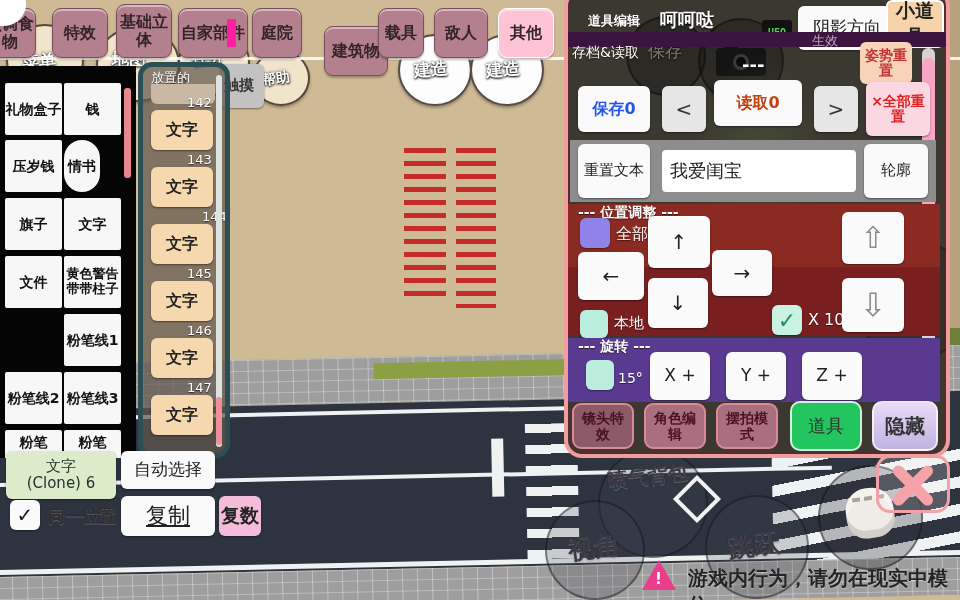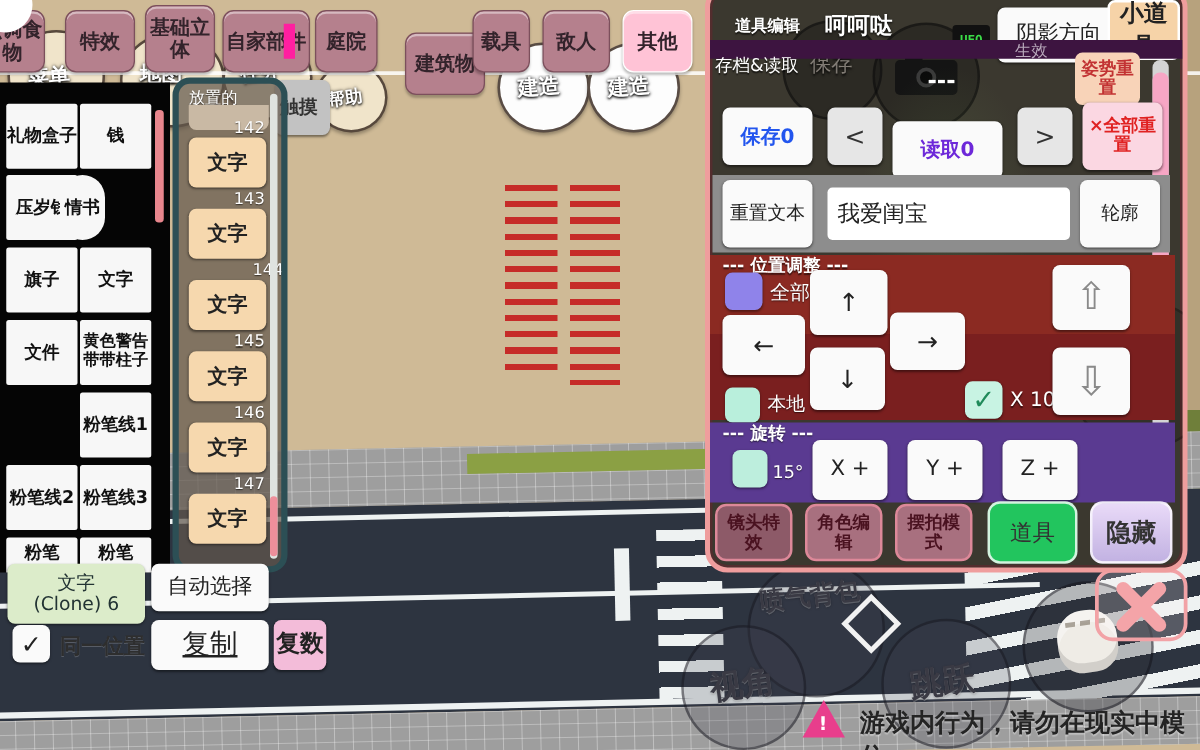--- a/index.html
+++ b/index.html
@@ -85,21 +85,21 @@
   <div class="abs tab flexc" style="left:378px;top:8px;width:46px;height:50px;">载具</div>
   <div class="abs tab flexc" style="left:434px;top:8px;width:54px;height:50px;">敌人</div>
   <div class="abs tab sel flexc" style="left:498px;top:8px;width:56px;height:50px;">其他</div>
   <div class="abs" style="left:227px;top:19px;width:9px;height:28px;background:#ff1fa0;"></div>
   <div class="abs" style="left:-18px;top:-18px;width:44px;height:44px;border-radius:50%;background:#fff;"></div>
 
   <div class="abs" style="left:0;top:66px;width:136px;height:392px;background:#050505;overflow:hidden;">
     <div class="abs cell" style="left:5px;top:17px;width:57px;height:52px;">礼物盒子</div>
     <div class="abs cell" style="left:64px;top:17px;width:57px;height:52px;">钱</div>
     <div class="abs cell" style="left:5px;top:74px;width:57px;height:52px;">压岁钱</div>
-    <div class="abs cell" style="left:48px;top:74px;width:36px;height:52px;border-radius:22px;">情书</div>
+    <div class="abs cell" style="left:64px;top:74px;width:36px;height:52px;border-radius:22px;">情书</div>
     <div class="abs cell" style="left:5px;top:132px;width:57px;height:52px;">旗子</div>
     <div class="abs cell" style="left:64px;top:132px;width:57px;height:52px;">文字</div>
     <div class="abs cell" style="left:5px;top:190px;width:57px;height:52px;">文件</div>
     <div class="abs cell" style="left:64px;top:190px;width:57px;height:52px;font-size:13px;">黄色警告带带柱子</div>
     <div class="abs cell" style="left:64px;top:248px;width:57px;height:52px;">粉笔线1</div>
     <div class="abs cell" style="left:5px;top:306px;width:57px;height:52px;">粉笔线2</div>
     <div class="abs cell" style="left:64px;top:306px;width:57px;height:52px;">粉笔线3</div>
     <div class="abs cell" style="left:5px;top:364px;width:57px;height:52px;align-items:flex-start;padding-top:4px;">粉笔</div>
     <div class="abs cell" style="left:64px;top:364px;width:57px;height:52px;align-items:flex-start;padding-top:4px;">粉笔</div>
     <div class="abs" style="left:124px;top:22px;width:7px;height:90px;background:#e8868d;border-radius:3px;"></div>
@@ -173,21 +173,21 @@
     <div class="abs" style="left:-2px;top:40px;width:380px;height:15px;background:#3d1440;"></div>
     <div class="abs" style="left:244px;top:40px;font-size:13px;color:#b9a9bb;">生效</div>
     <div class="abs peach flexc" style="left:292px;top:50px;width:52px;height:42px;background:#f8d3b8;color:#c23333;font-size:14px;font-weight:bold;line-height:1.1;word-break:break-all;padding:2px;">姿势重置</div>
     <div class="abs" style="left:354px;top:56px;width:13px;height:356px;background:#d4d4d4;border-radius:6px;"></div>
     <div class="abs" style="left:354px;top:66px;width:13px;height:160px;background:#f7a6c5;border-radius:6px;"></div>
 
     <div class="abs softtxt" style="left:4px;top:52px;font-size:14px;">存档&amp;读取</div>
     <div class="abs" style="left:174px;top:62px;font-size:18px;font-weight:bold;color:#fff;">---</div>
     <div class="abs wbtn flexc" style="left:10px;top:94px;width:72px;height:46px;color:#2255ee;font-weight:bold;">保存0</div>
     <div class="abs gbtn flexc" style="left:94px;top:94px;width:44px;height:46px;font-size:20px;">&lt;</div>
-    <div class="abs wbtn flexc" style="left:146px;top:105px;width:88px;height:46px;color:#6d28d9;font-weight:bold;">读取0</div>
+    <div class="abs wbtn flexc" style="left:146px;top:88px;width:88px;height:46px;color:#c2410c;font-weight:bold;">读取0</div>
     <div class="abs gbtn flexc" style="left:246px;top:94px;width:44px;height:46px;font-size:20px;">&gt;</div>
     <div class="abs wbtn flexc" style="left:298px;top:90px;width:64px;height:54px;background:#fbd7e2;color:#e02222;font-size:14px;font-weight:bold;line-height:1.1;word-break:break-all;padding:2px;">×全部重置</div>
 
     <div class="abs" style="left:2px;top:148px;width:366px;height:62px;background:#8d8d8d;"></div>
     <div class="abs wbtn flexc" style="left:10px;top:152px;width:72px;height:54px;font-size:15px;line-height:1.15;word-break:break-all;padding:2px;">重置文本</div>
     <input class="abs" style="left: 94px; top: 158px; width: 194px; height: 42px; border: none; border-radius: 4px; font-size: 18px; padding: 0px 8px; color: rgb(34, 34, 34); font-family: inherit; box-sizing: border-box;" value="我爱闺宝">
     <div class="abs wbtn flexc" style="left:296px;top:152px;width:64px;height:54px;font-size:15px;">轮廓</div>
 
     <div class="abs" style="left:-2px;top:212px;width:374px;height:132px;background:linear-gradient(#8b2a22 0 48%,#7a1f1f 48%);"></div>
     <div class="abs softtxt" style="left:10px;top:212px;font-size:14px;font-weight:bold;">--- 位置调整 ---</div>

